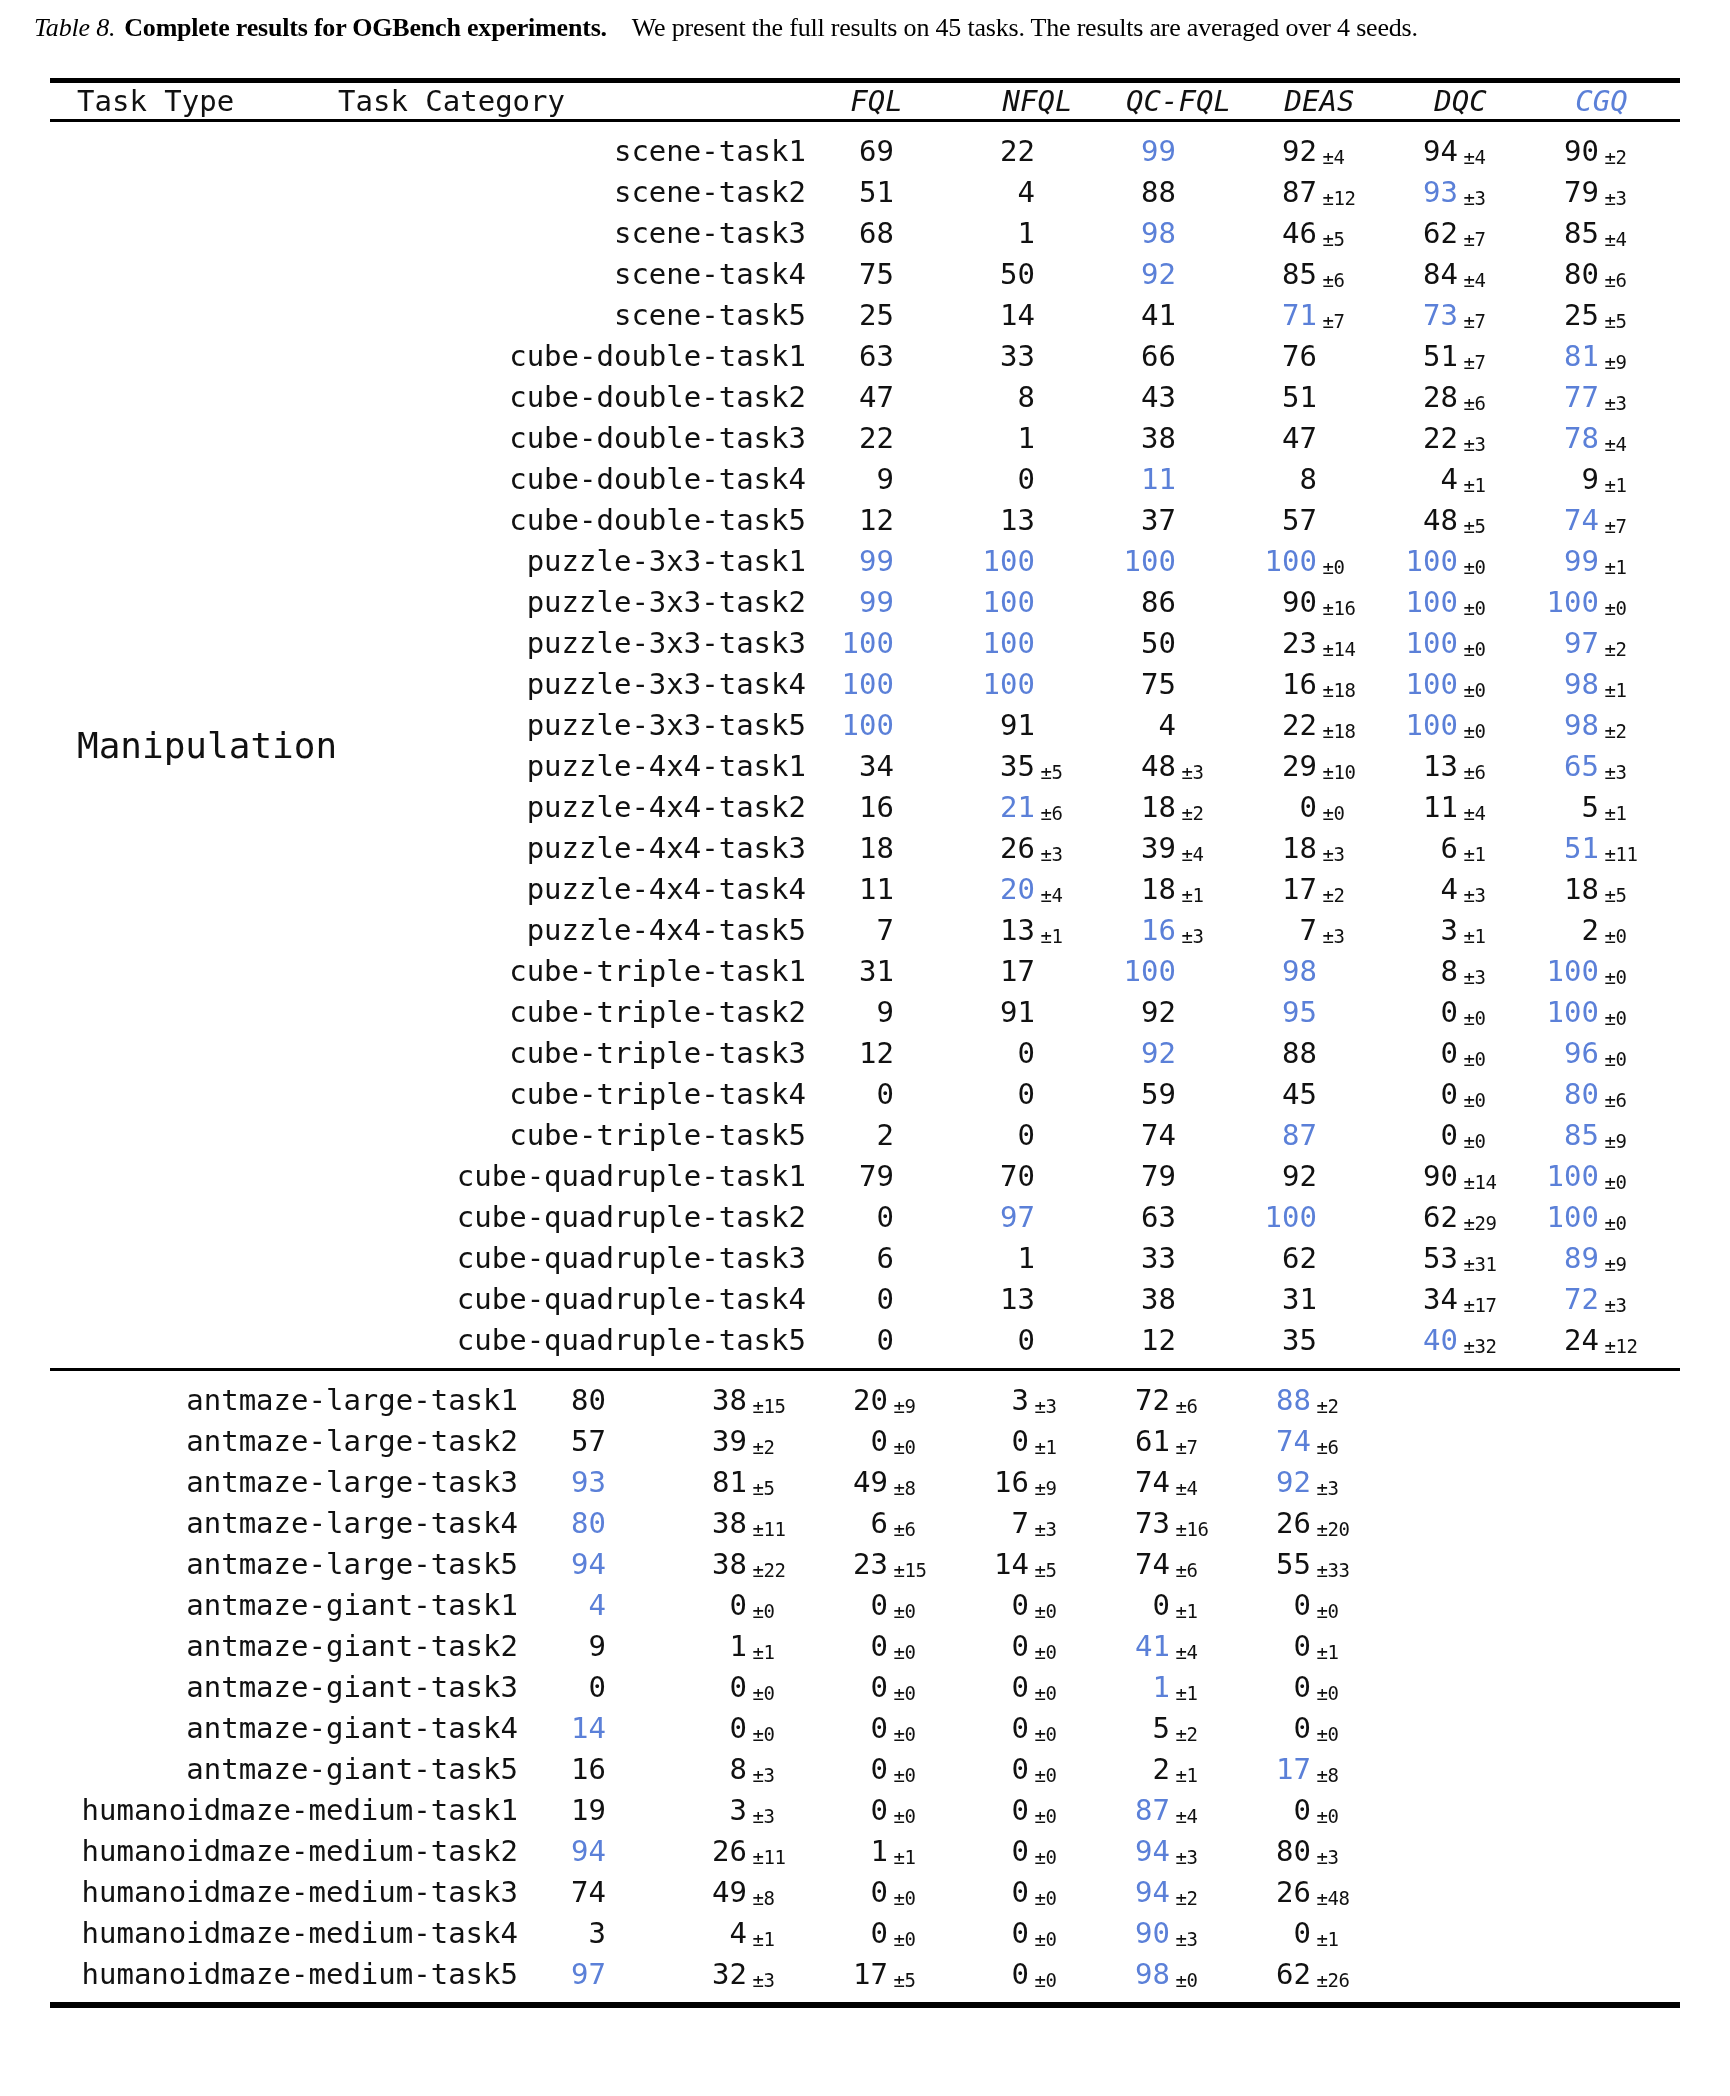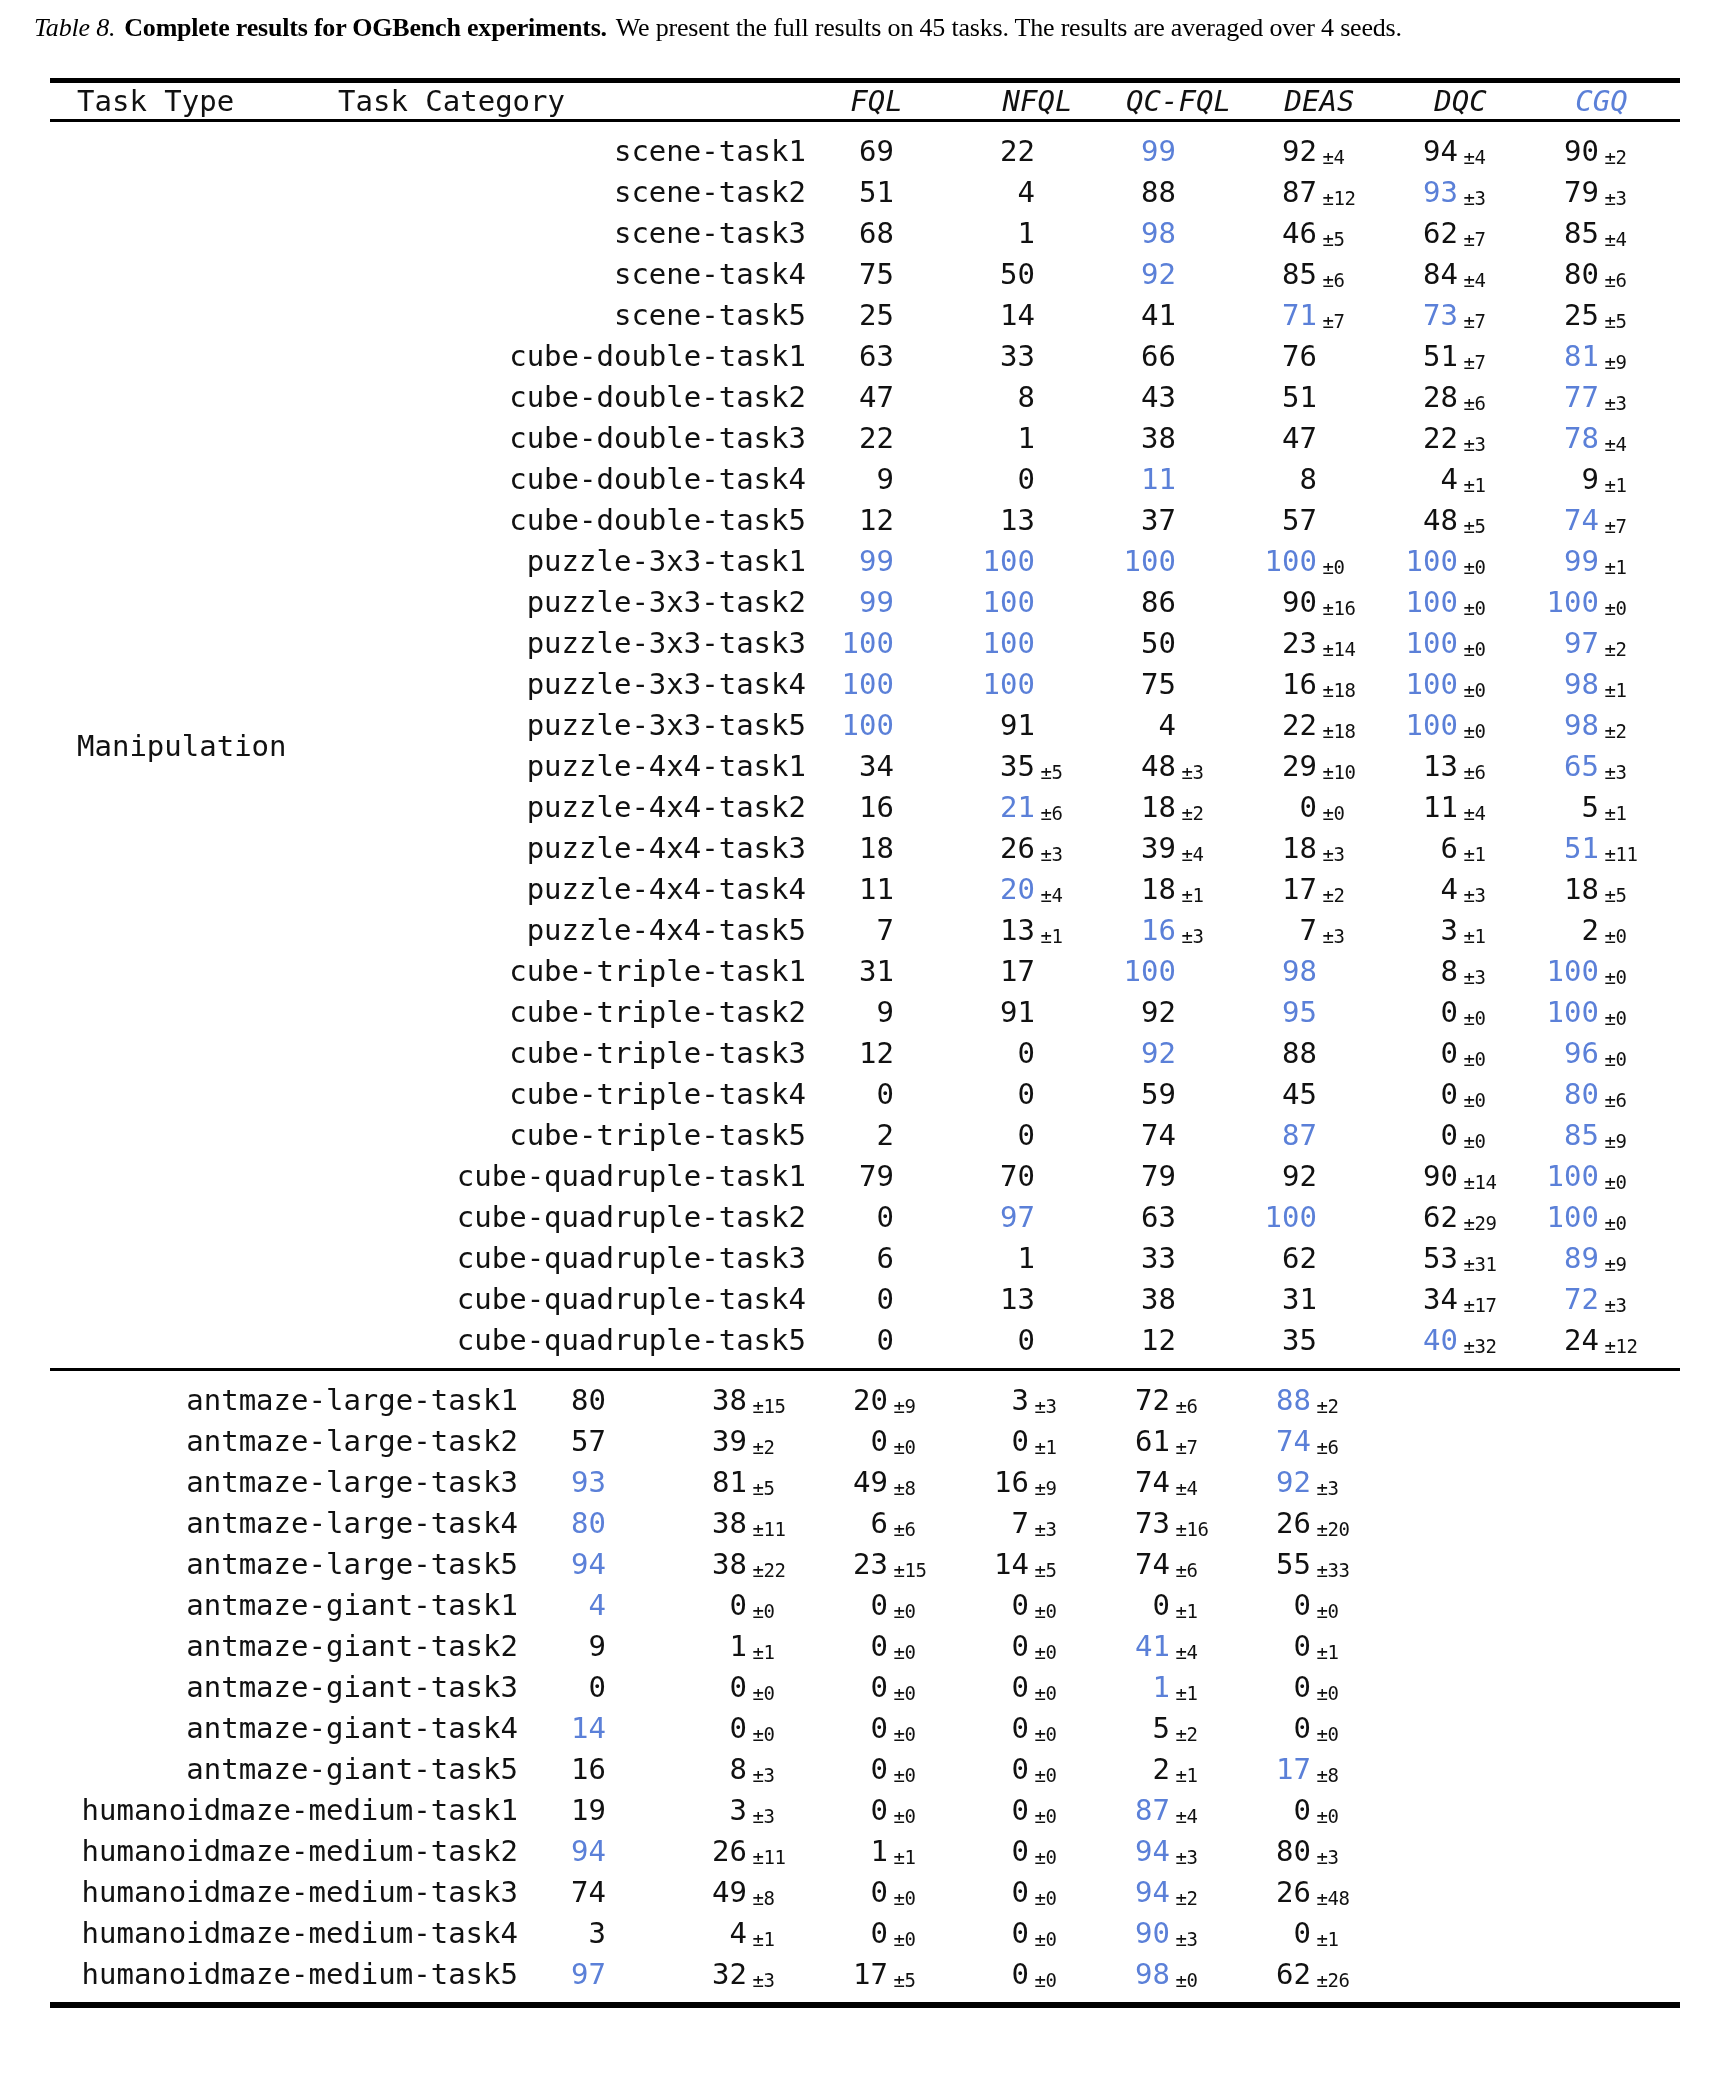--- a/index.html
+++ b/index.html
@@ -6,37 +6,37 @@
   .page {
     position:relative; width:1730px; height:2097px; background:#fff;
     box-sizing:border-box; padding-top:7.3px; overflow:hidden;
     font-family:"DejaVu Sans Mono", monospace; color:#111;
   }
   .caption {
     font-family:"Liberation Serif", serif; font-size:26px; color:#000;
     margin:5.5px 0 0 18px; letter-spacing:-0.2px; white-space:nowrap;
   }
   .cap-label { font-style:italic; margin-right:9px;margin-left:16px; }
-  .cap-title { font-weight:bold; margin-right:9px; }
+  .cap-title { font-weight:bold; margin-right:25px; }
   .table-wrap { margin-left:50px; width:1630px; margin-top:35px; }
   .rule { background:#000; width:100%; }
   .rule.thick { height:5.5px; }
   .rule.thin  { height:2.7px; }
   .header-row {
     display:grid; grid-template-columns:288px 468px repeat(6,141px);
     height:36px; align-items:center; font-size:29px;
   }
   .h-tasktype { padding-left:27px; }
   .h-method { text-align:center;font-style:italic; }
   .h-method.shift { transform:translateX(20px); }
   .h-method.hl { color:var(--accent,#5b80d8); }
   .section { display:flex; padding:9px 0 7.3px 0; }
   .tasktype-cell {
     flex:0 0 288px; width:288px; box-sizing:border-box; padding-left:27px;
-    display:flex; align-items:center; font-size:29px;
+    display:flex; align-items:center; font-size:36px;
   }
   .rows { flex:1 1 auto; }
   .row {
     display:grid; grid-template-columns:468px repeat(6,88px 53px);
     height:41px; align-items:center; font-size:29px; line-height:1;
   }
   .cat { text-align:right; white-space:nowrap; }
   .val { text-align:right; white-space:nowrap; }
   .val.hl { color:var(--accent,#5b80d8); }
   .err {

